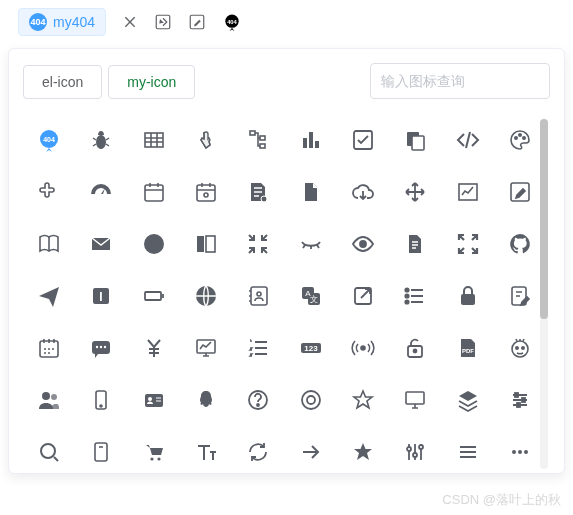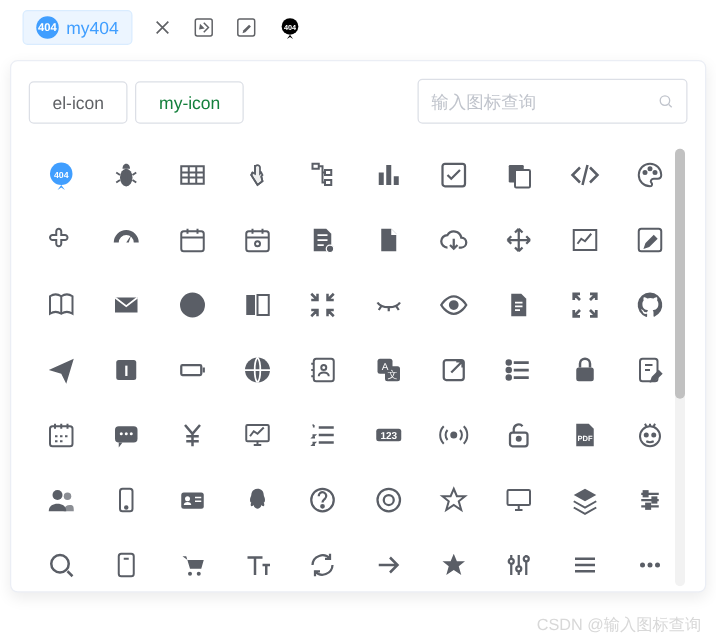--- a/index.html
+++ b/index.html
@@ -6,21 +6,21 @@
 body { font-family: "Helvetica Neue", Arial, sans-serif; background: #fff; width: 573px; height: 515px; position: relative; color: #606266; }
 .toolbar { display: flex; align-items: center; gap: 16px; padding: 8px 18px; }
 .tag { display: inline-flex; align-items: center; gap: 6px; padding: 4px 10px; border: 1px solid #d9ecff; background: #ecf5ff; border-radius: 4px; color: #409EFF; font-size: 14px; }
 .tag .circle { width: 18px; height: 18px; border-radius: 50%; background: #409EFF; color: #fff; font-size: 9px; font-weight: bold; display: flex; align-items: center; justify-content: center; }
 .toolbar .tb-icon { color: #606266; display: flex; align-items: center; justify-content: center; }
 .panel { margin: 4px 8px; background: #fff; border: 1px solid #ebeef5; border-radius: 6px; box-shadow: 0 4px 12px rgba(0,0,0,0.08); padding: 14px 14px 0 14px; position: relative; }
 .panel-header { display: flex; align-items: flex-end; justify-content: space-between; margin-bottom: 14px; }
 .tabs { display: flex; gap: 6px; }
 .tab { padding: 8px 18px; border: 1px solid #dcdfe6; border-radius: 4px; font-size: 14px; color: #606266; cursor: pointer; }
 .tab.active { color: #15803d; }
-.search { display: flex; align-items: center; border: 1px solid #dcdfe6; border-radius: 4px; padding: 0 10px; height: 36px; width: 216px; color: #c0c4cc; }
+.search { display: flex; align-items: center; border: 1px solid #dcdfe6; border-radius: 4px; padding: 0 10px; height: 36px; width: 180px; color: #c0c4cc; }
 .search input { border: none; outline: none; font-size: 14px; flex: 1; background: transparent; color: #606266; }
 .search input::placeholder { color: #c0c4cc; }
 .grid-wrap { position: relative; }
 .icon-grid { display: grid; grid-template-columns: repeat(10, 1fr); gap: 6px 4px; padding: 4px 6px 10px 2px; height: 360px; overflow: hidden; }
 .icon-cell { height: 46px; display: flex; align-items: center; justify-content: center; color: #5a5e66; cursor: pointer; }
 .icon-cell svg { width: 24px; height: 24px; }
 .scrollbar-track { position: absolute; right: 2px; top: 6px; width: 8px; height: 350px; background: #f2f2f2; border-radius: 4px; }
 .scrollbar-thumb { position: absolute; right: 2px; top: 6px; width: 8px; height: 200px; background: #c1c1c1; border-radius: 4px; }
 .watermark { position: absolute; bottom: 6px; right: 12px; color: #d8d8d8; font-size: 13px; }
 .blue { color: #409EFF; }
@@ -524,13 +524,13 @@
             <circle cx="18" cy="12" r="2"></circle>
           </svg>
         </div>
 
     </div>
     <div class="scrollbar-track"></div>
     <div class="scrollbar-thumb"></div>
   </div>
 </div>
 
-<div class="watermark">CSDN @输入图标查询</div>
+<div class="watermark">CSDN @落叶上的秋</div>
 
 </body></html>

